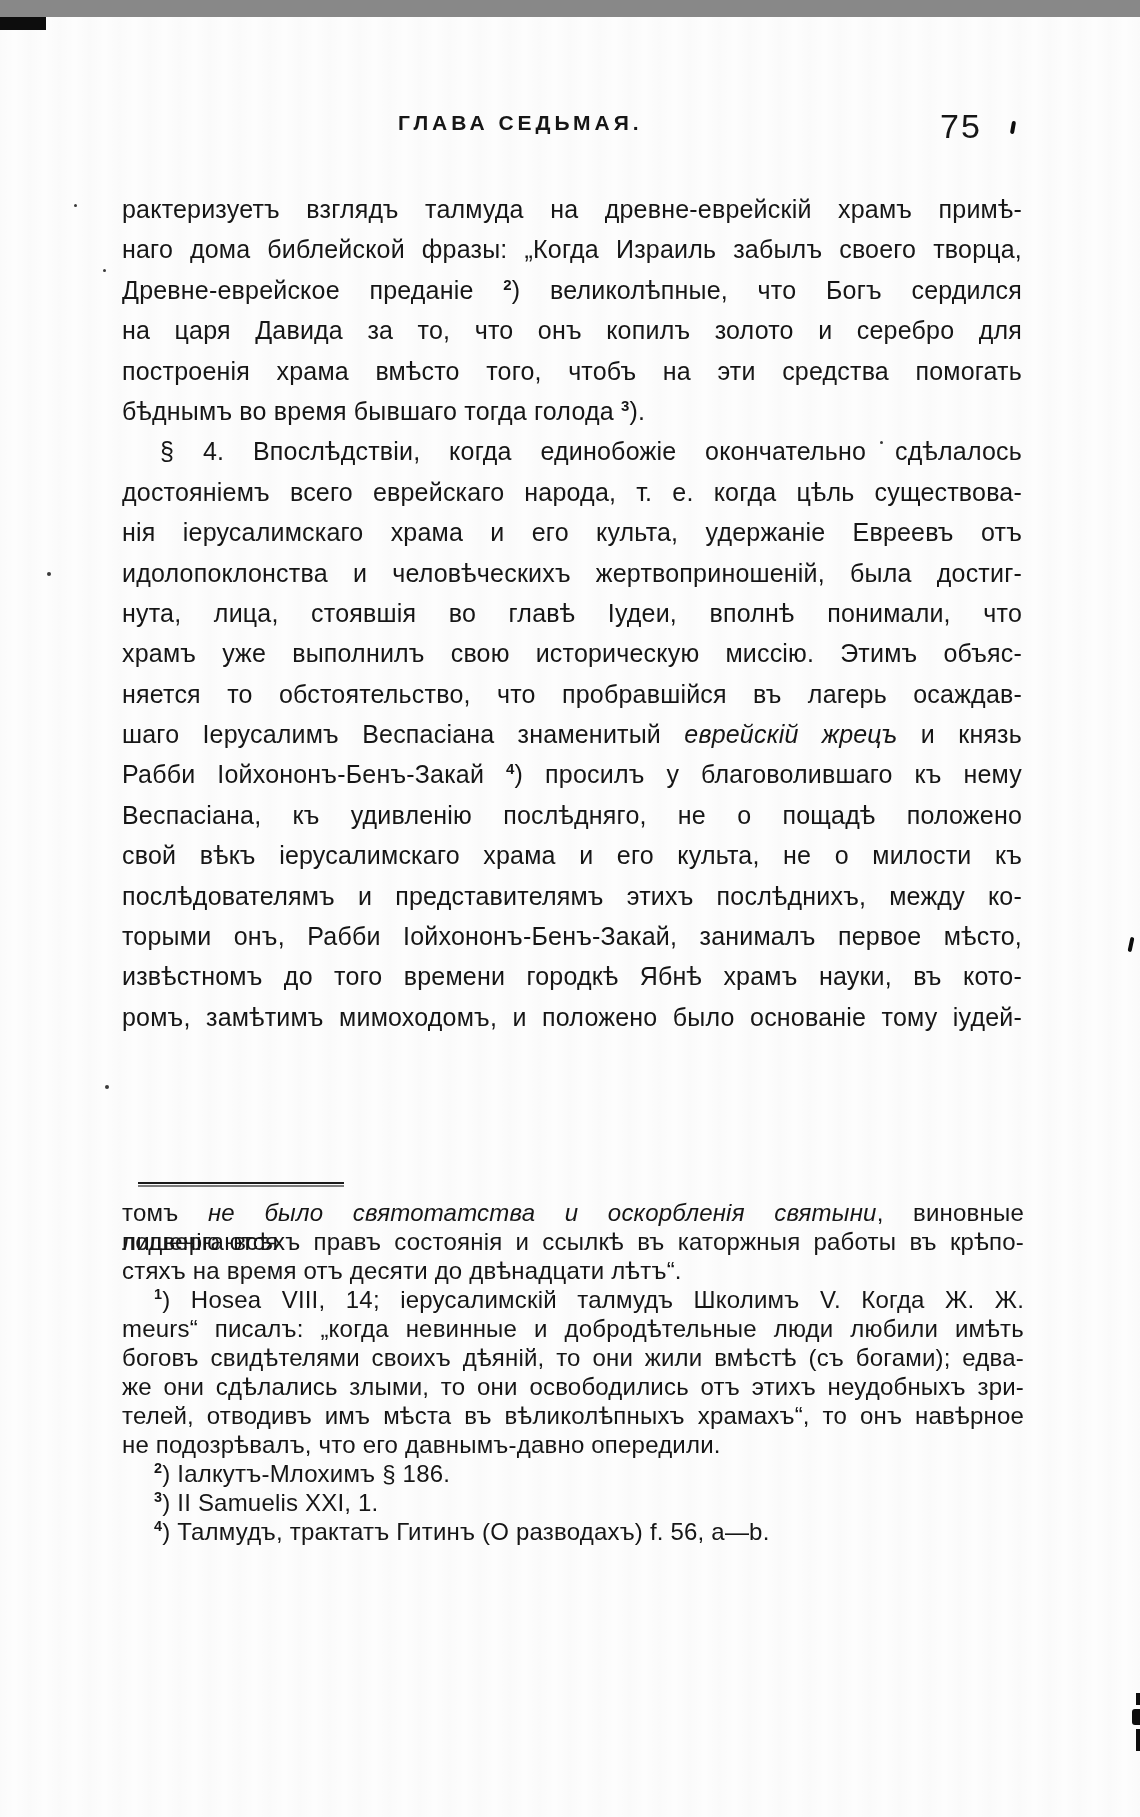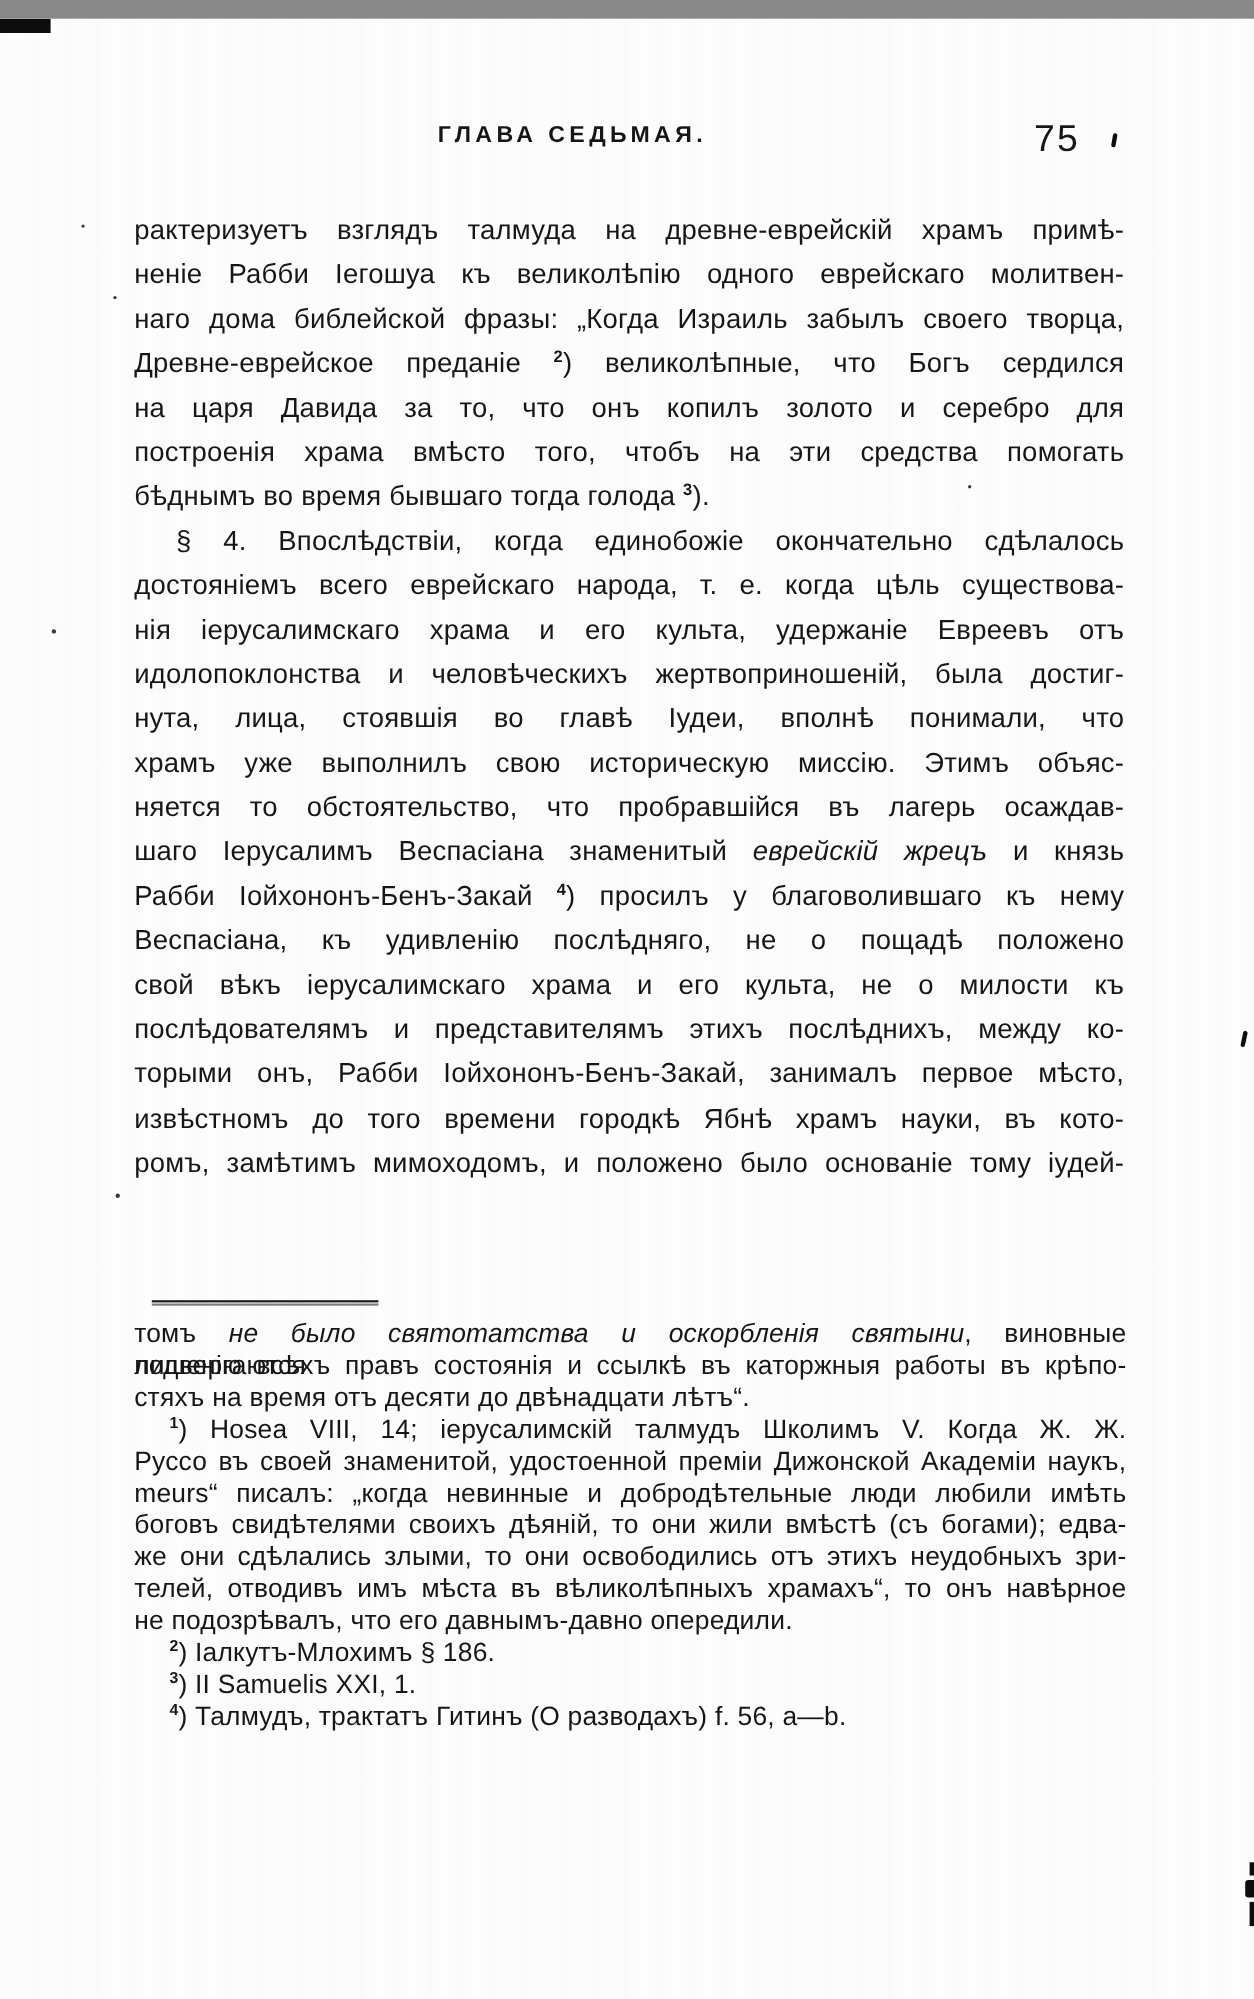--- a/index.html
+++ b/index.html
@@ -78,21 +78,20 @@
 <body>
 
 <div class="page">
 
   <div class="chapter-title">ГЛАВА СЕДЬМАЯ.</div>
 
   <div class="page-number">75</div>
 
   <div class="body-text">
       <div class="body-line justify"><span>рактеризуетъ взглядъ талмуда на древне-еврейскій храмъ примѣ-</span></div>
-      <div class="body-line justify"><span>неніе Рабби Іегошуа къ великолѣпію одного еврейскаго молитвен-</span></div>
       <div class="body-line justify"><span>наго дома библейской фразы: „Когда Израиль забылъ своего творца,</span></div>
       <div class="body-line justify"><span>Древне-еврейское преданіе </span><sup>2</sup><span>) великолѣпные, что Богъ сердился</span></div>
       <div class="body-line justify"><span>на царя Давида за то, что онъ копилъ золото и серебро для</span></div>
       <div class="body-line justify"><span>построенія храма вмѣсто того, чтобъ на эти средства помогать</span></div>
       <div class="body-line"><span>бѣднымъ во время бывшаго тогда голода </span><sup>3</sup><span>).</span></div>
       <div class="body-line justify indent"><span>§ 4. Впослѣдствіи, когда единобожіе окончательно сдѣлалось</span></div>
       <div class="body-line justify"><span>достояніемъ всего еврейскаго народа, т. е. когда цѣль существова-</span></div>
       <div class="body-line justify"><span>нія іерусалимскаго храма и его культа, удержаніе Евреевъ отъ</span></div>
       <div class="body-line justify"><span>идолопоклонства и человѣческихъ жертвоприношеній, была достиг-</span></div>
       <div class="body-line justify"><span>нута, лица, стоявшія во главѣ Іудеи, вполнѣ понимали, что</span></div>
@@ -108,21 +107,20 @@
       <div class="body-line justify"><span>ромъ, замѣтимъ мимоходомъ, и положено было основаніе тому іудей-</span></div>
     </div>
 
   <div class="footnote-rule"></div>
 
   <div class="footnotes">
       <div class="footnote-line justify"><span>томъ </span><i>не было святотатства и оскорбленія святыни</i><span>, виновные подвергаются</span></div>
       <div class="footnote-line justify"><span>лишенію всѣхъ правъ состоянія и ссылкѣ въ каторжныя работы въ крѣпо-</span></div>
       <div class="footnote-line"><span>стяхъ на время отъ десяти до двѣнадцати лѣтъ“.</span></div>
       <div class="footnote-line justify indent"><sup>1</sup><span>) Hosea VIII, 14; іерусалимскій талмудъ Школимъ V. Когда Ж. Ж.</span></div>
-      <div class="footnote-line justify"><span>Руссо въ своей знаменитой, удостоенной преміи Дижонской Академіи наукъ,</span></div>
       <div class="footnote-line justify"><span>meurs“ писалъ: „когда невинные и добродѣтельные люди любили имѣть</span></div>
       <div class="footnote-line justify"><span>боговъ свидѣтелями своихъ дѣяній, то они жили вмѣстѣ (съ богами); едва-</span></div>
       <div class="footnote-line justify"><span>же они сдѣлались злыми, то они освободились отъ этихъ неудобныхъ зри-</span></div>
       <div class="footnote-line justify"><span>телей, отводивъ имъ мѣста въ вѣликолѣпныхъ храмахъ“, то онъ навѣрное</span></div>
       <div class="footnote-line"><span>не подозрѣвалъ, что его давнымъ-давно опередили.</span></div>
       <div class="footnote-line indent"><sup>2</sup><span>) Іалкутъ-Млохимъ § 186.</span></div>
       <div class="footnote-line indent"><sup>3</sup><span>) II Samuelis XXI, 1.</span></div>
       <div class="footnote-line indent"><sup>4</sup><span>) Талмудъ, трактатъ Гитинъ (О разводахъ) f. 56, a—b.</span></div>
     </div>
 

